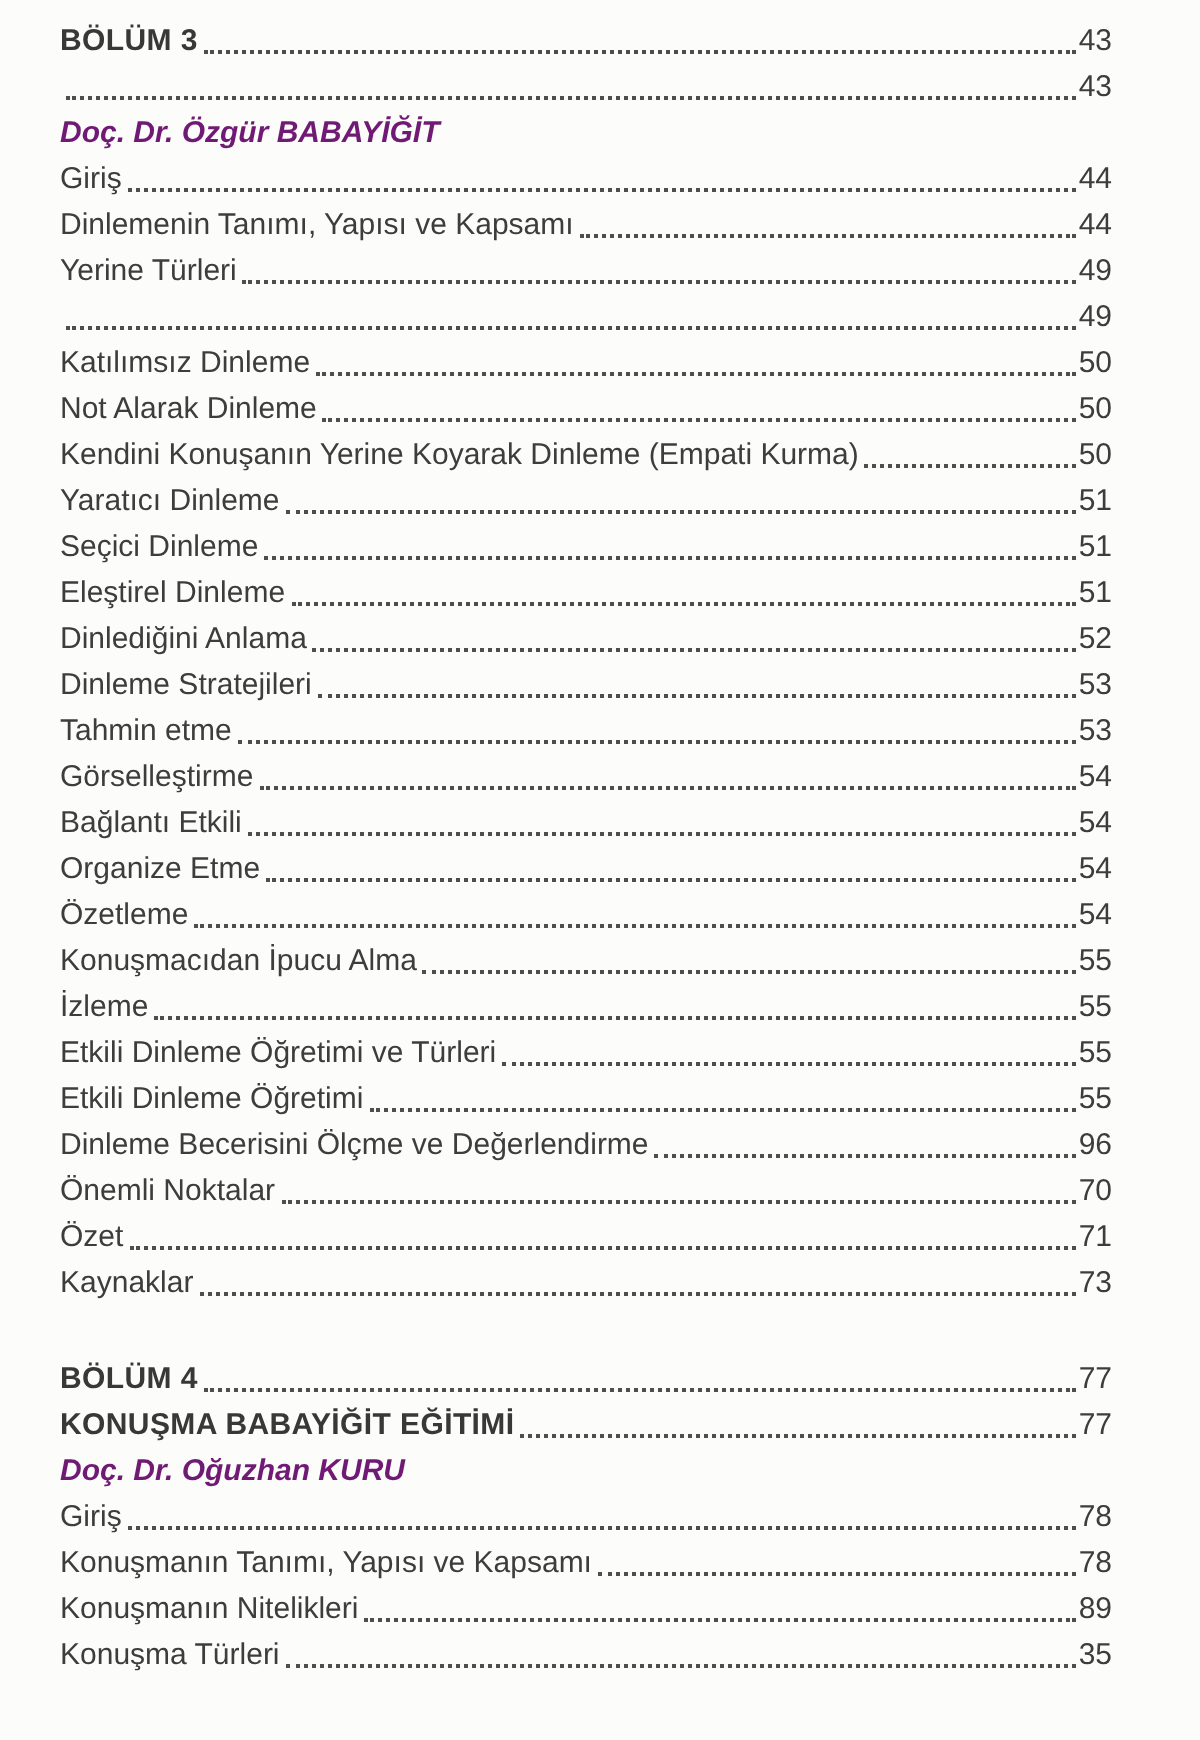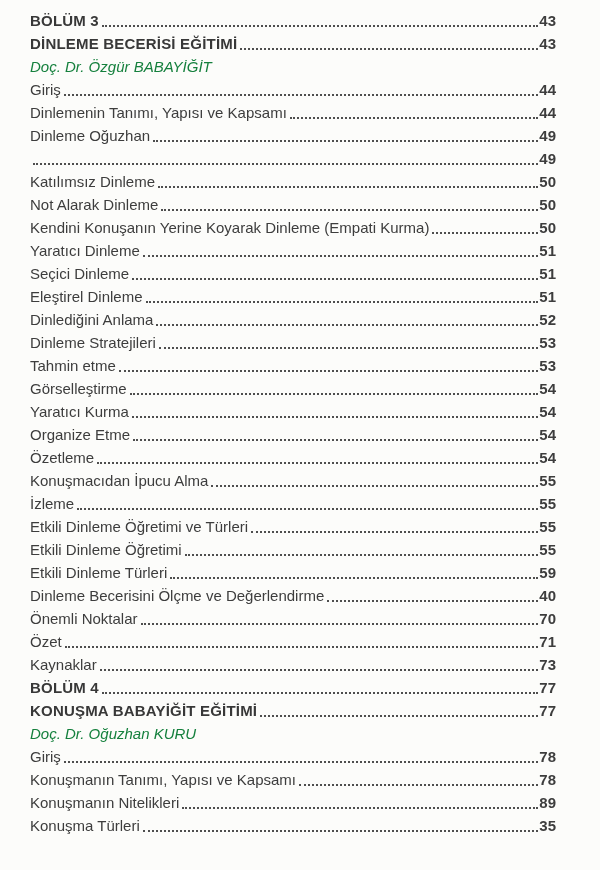--- a/index.html
+++ b/index.html
@@ -15,20 +15,21 @@
     color: #3d3d3d;
     -webkit-font-smoothing: antialiased;
   }
   .page {
     box-sizing: border-box;
     width: 600px;
     height: 870px;
     padding: 8px 44px 0 30px;
   }
   .toc-section + .toc-section {
+    margin-top: 25px;
   }
   .toc-row {
     display: flex;
     align-items: flex-end;
     height: 23px;
     font-size: 15px;
     line-height: 21px;
     white-space: nowrap;
   }
   .toc-row .label {
@@ -36,64 +37,62 @@
   }
   .toc-row .leader {
     flex: 1 1 auto;
     min-width: 12px;
     border-bottom: 2px dotted #4e4e4e;
     margin: 0 1px 4px 3px;
   }
   .toc-row .pagenum {
     flex: 0 0 auto;
     text-align: left;
-    font-weight: bold;
   }
   .toc-row.chapter .label {
     font-weight: bold;
     letter-spacing: 0.2px;
     color: #383838;
   }
   .toc-row.author {
-    font-weight: normal;
+    font-weight: bold;
     font-style: italic;
-    color: #15803d;
+    color: #701a75;
   }
 </style>
 </head>
 <body>
 
 <div class="page">
   <div id="toc">
       <div class="toc-section">
         <div class="toc-row chapter">
           <span class="label">BÖLÜM 3</span>
           <span class="leader"></span>
           <span class="pagenum">43</span>
         </div>
         <div class="toc-row chapter">
-          <span class="label">DİNLEME BECERİSİ EĞİTİMİ</span>
           <span class="leader"></span>
           <span class="pagenum">43</span>
         </div>
         <div class="toc-row author">
           <span class="label">Doç. Dr. Özgür BABAYİĞİT</span>
         </div>
         <div class="toc-row entry">
           <span class="label">Giriş</span>
           <span class="leader"></span>
           <span class="pagenum">44</span>
         </div>
         <div class="toc-row entry">
           <span class="label">Dinlemenin Tanımı, Yapısı ve Kapsamı</span>
           <span class="leader"></span>
           <span class="pagenum">44</span>
         </div>
         <div class="toc-row entry">
-          <span class="label">Dinleme Oğuzhan</span>
+          <span class="label">Yerine Türleri</span>
           <span class="leader"></span>
           <span class="pagenum">49</span>
         </div>
         <div class="toc-row entry">
           <span class="leader"></span>
           <span class="pagenum">49</span>
         </div>
         <div class="toc-row entry">
           <span class="label">Katılımsız Dinleme</span>
           <span class="leader"></span>
@@ -138,21 +137,21 @@
           <span class="label">Tahmin etme</span>
           <span class="leader"></span>
           <span class="pagenum">53</span>
         </div>
         <div class="toc-row entry">
           <span class="label">Görselleştirme</span>
           <span class="leader"></span>
           <span class="pagenum">54</span>
         </div>
         <div class="toc-row entry">
-          <span class="label">Yaratıcı Kurma</span>
+          <span class="label">Bağlantı Etkili</span>
           <span class="leader"></span>
           <span class="pagenum">54</span>
         </div>
         <div class="toc-row entry">
           <span class="label">Organize Etme</span>
           <span class="leader"></span>
           <span class="pagenum">54</span>
         </div>
         <div class="toc-row entry">
           <span class="label">Özetleme</span>
@@ -173,28 +172,23 @@
           <span class="label">Etkili Dinleme Öğretimi ve Türleri</span>
           <span class="leader"></span>
           <span class="pagenum">55</span>
         </div>
         <div class="toc-row entry">
           <span class="label">Etkili Dinleme Öğretimi</span>
           <span class="leader"></span>
           <span class="pagenum">55</span>
         </div>
         <div class="toc-row entry">
-          <span class="label">Etkili Dinleme Türleri</span>
-          <span class="leader"></span>
-          <span class="pagenum">59</span>
-        </div>
-        <div class="toc-row entry">
           <span class="label">Dinleme Becerisini Ölçme ve Değerlendirme</span>
           <span class="leader"></span>
-          <span class="pagenum">40</span>
+          <span class="pagenum">96</span>
         </div>
         <div class="toc-row entry">
           <span class="label">Önemli Noktalar</span>
           <span class="leader"></span>
           <span class="pagenum">70</span>
         </div>
         <div class="toc-row entry">
           <span class="label">Özet</span>
           <span class="leader"></span>
           <span class="pagenum">71</span>

